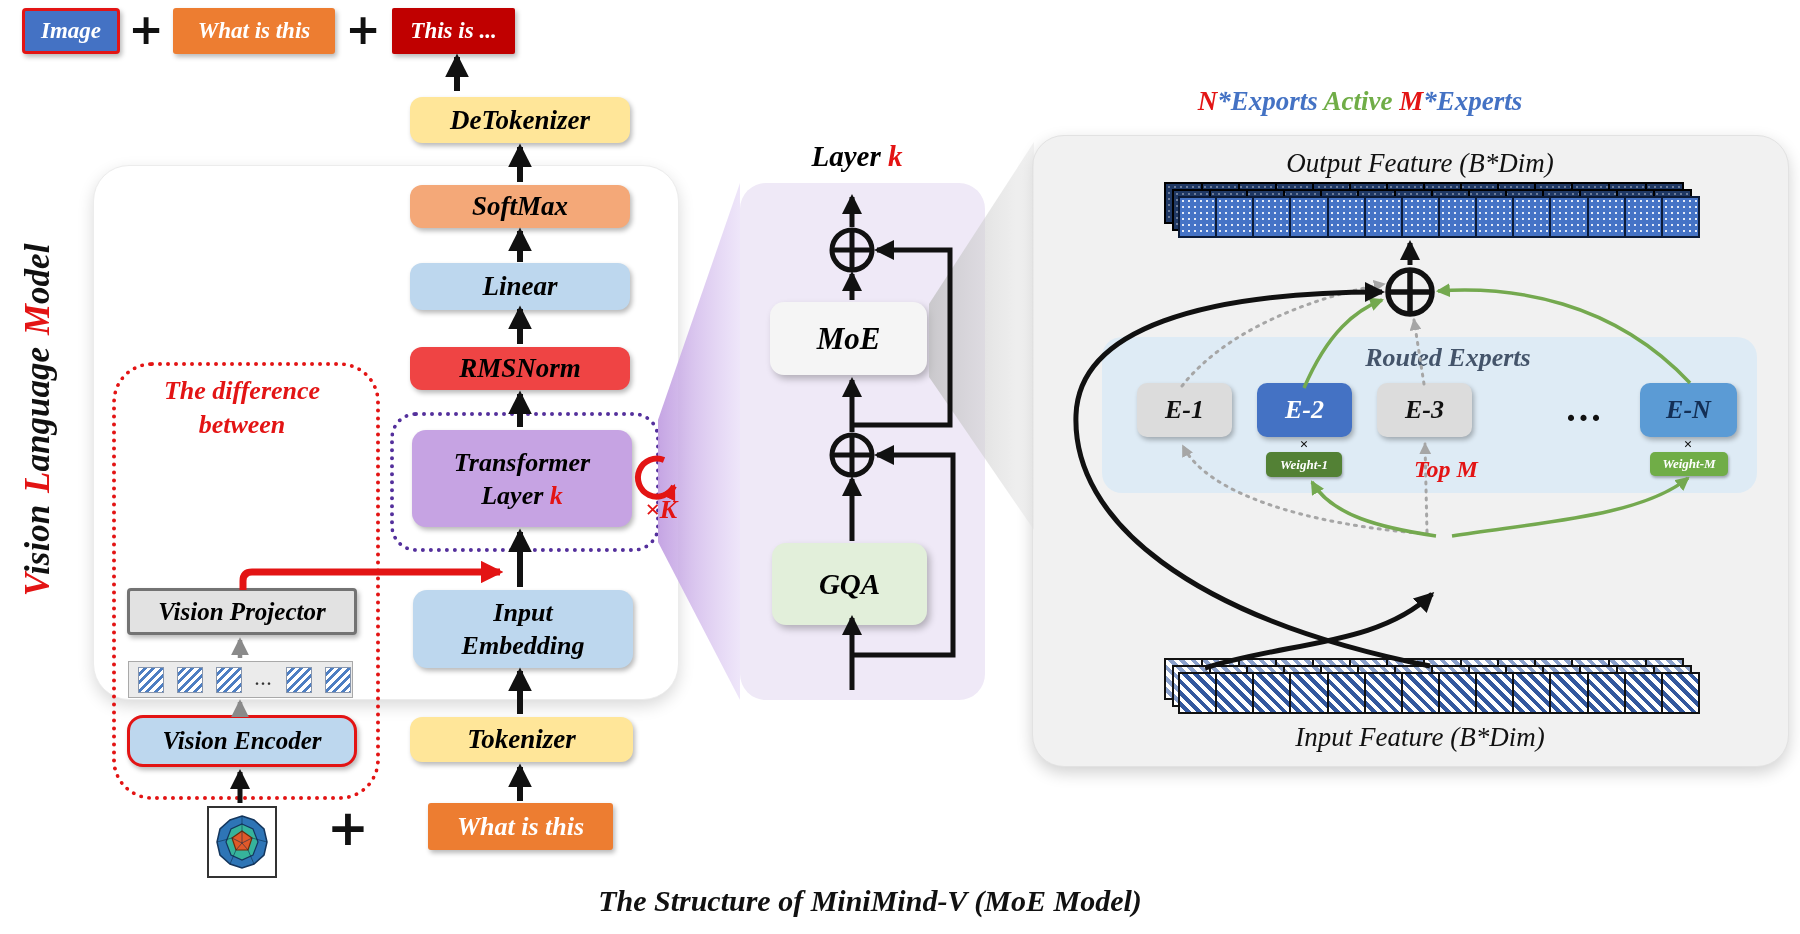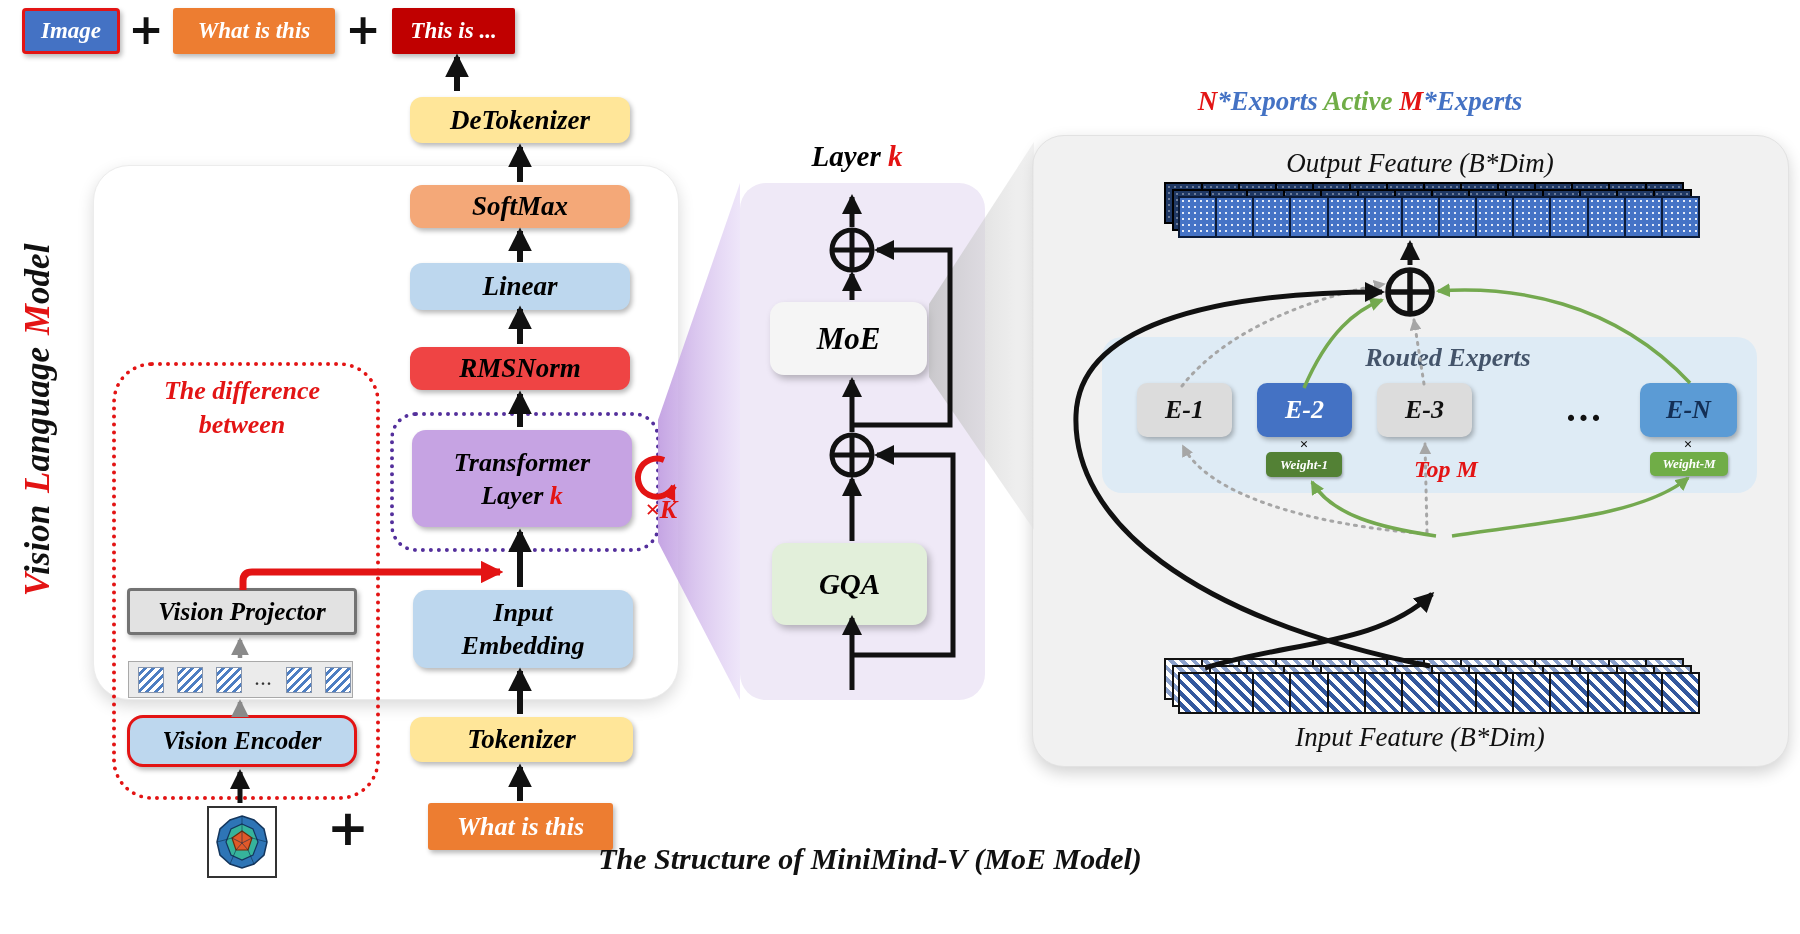--- a/index.html
+++ b/index.html
@@ -247,21 +247,21 @@
       <div class="itile"></div>
       <div class="itile"></div>
       <div class="itile"></div>
       <div class="itile"></div>
       <div class="itile"></div>
       <div class="itile"></div>
       <div class="itile"></div>
     </div>
   <div class="abs feat-label" style="left:1100px;top:722px;width:640px;">Input Feature (B*Dim)</div>
 
-  <div class="abs caption" style="left:420px;top:842px;width:900px;">The Structure of MiniMind-V (MoE Model)</div>
+  <div class="abs caption" style="left:420px;top:884px;width:900px;">The Structure of MiniMind-V (MoE Model)</div>
 
   <svg id="overlay" width="1800" height="934" viewBox="0 0 1800 934">
     <defs>
       <marker id="mB" viewBox="0 0 10 10" refX="8.5" refY="5" markerWidth="4" markerHeight="4" orient="auto-start-reverse">
         <path d="M0,0 L10,5 L0,10 z" fill="#111"></path>
       </marker>
       <marker id="mR" viewBox="0 0 10 10" refX="8.5" refY="5" markerWidth="3.2" markerHeight="3.2" orient="auto-start-reverse">
         <path d="M0,0 L10,5 L0,10 z" fill="#E31414"></path>
       </marker>
       <marker id="mR2" viewBox="0 0 10 10" refX="8.5" refY="5" markerWidth="2.6" markerHeight="2.6" orient="auto-start-reverse">

